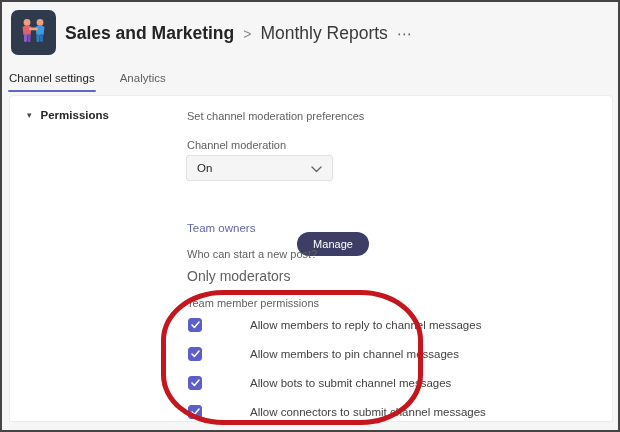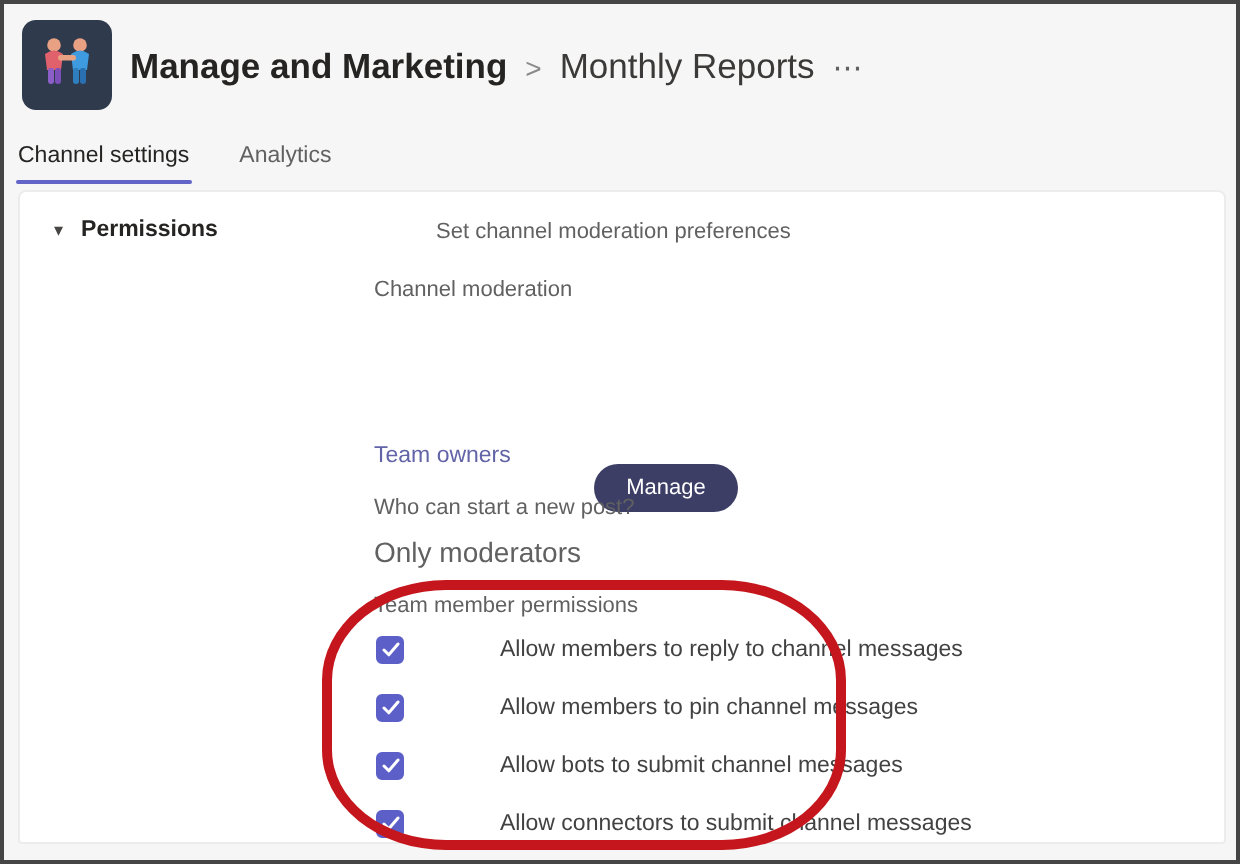--- a/index.html
+++ b/index.html
@@ -55,21 +55,21 @@
   .section-head {
     position: absolute; left: 17px; top: 13px;
     display: flex; align-items: center; gap: 9px; cursor: pointer;
   }
   .caret { font-size: 9px; color: #484644; }
   .section-title { font-size: 11.5px; font-weight: 700; color: #252423; }
 
   .lbl  { position: absolute; font-size: 11px; color: #616161; }
   .val  { position: absolute; font-size: 14px; color: #616161; }
 
-  .desc            { left: 177px; top: 14px; margin-left: 31px; }
+  .desc            { left: 177px; top: 14px; }
   .moderation-lbl  { left: 177px; top: 43px; }
   .dropdown {
     position: absolute; left: 176px; top: 59px;
     width: 147px; height: 26px;
     background: #f5f5f5; border: 1px solid #e1e1e1; border-radius: 3px;
     display: flex; align-items: center; justify-content: space-between;
     padding: 0 10px; cursor: pointer;
   }
   .dropdown .dd-value { font-size: 11.5px; color: #252423; }
   .moderators-q    { left: 177px; top: 105px; }
@@ -136,21 +136,21 @@
           <circle cx="23" cy="8.5" r="3.4" fill="#e8a183"></circle>
           <path d="M18.5 13 q4.5 -3.5 9 0 l-1 8 h-7 z" fill="#3f9be0"></path>
           <rect x="19.5" y="20" width="3" height="8" rx="1.2" fill="#2f7fc0"></rect>
           <rect x="23" y="20" width="3" height="8" rx="1.2" fill="#2a6fb0"></rect>
 
           <rect x="12" y="13.5" width="9" height="2.8" rx="1.4" fill="#e8a183"></rect>
         </svg>
       </span>
     </div>
     <div class="breadcrumb">
-      <span class="team-name">Manage and Marketing</span>
+      <span class="team-name">Sales and Marketing</span>
       <span class="crumb-sep">&gt;</span>
       <span class="channel-name">Monthly Reports</span>
       <span class="more">⋯</span>
     </div>
   </div>
 
   <div class="tabs">
     <div class="tab active">
       <span>Channel settings</span>
     </div>
@@ -163,20 +163,28 @@
 
     <div class="section-head">
       <span class="caret">▾</span>
       <span class="section-title">Permissions</span>
     </div>
 
     <div class="lbl desc">Set channel moderation preferences</div>
 
     <div class="lbl moderation-lbl">Channel moderation</div>
 
+    <div class="dropdown">
+      <span class="dd-value">On</span>
+      <span>
+        <svg width="11" height="7" viewBox="0 0 11 7">
+            <polyline points="1,1 5.5,5.5 10,1" fill="none" stroke="#616161" stroke-width="1.3" stroke-linecap="round" stroke-linejoin="round"></polyline>
+          </svg>
+      </span>
+    </div>
 
 
     <div class="moderators-row">
       <span class="link">Team owners</span>
     </div>
     <button class="btn-manage">Manage</button>
 
     <div class="lbl newpost-q">Who can start a new post?</div>
     <div class="val newpost-val">Only moderators</div>
 

